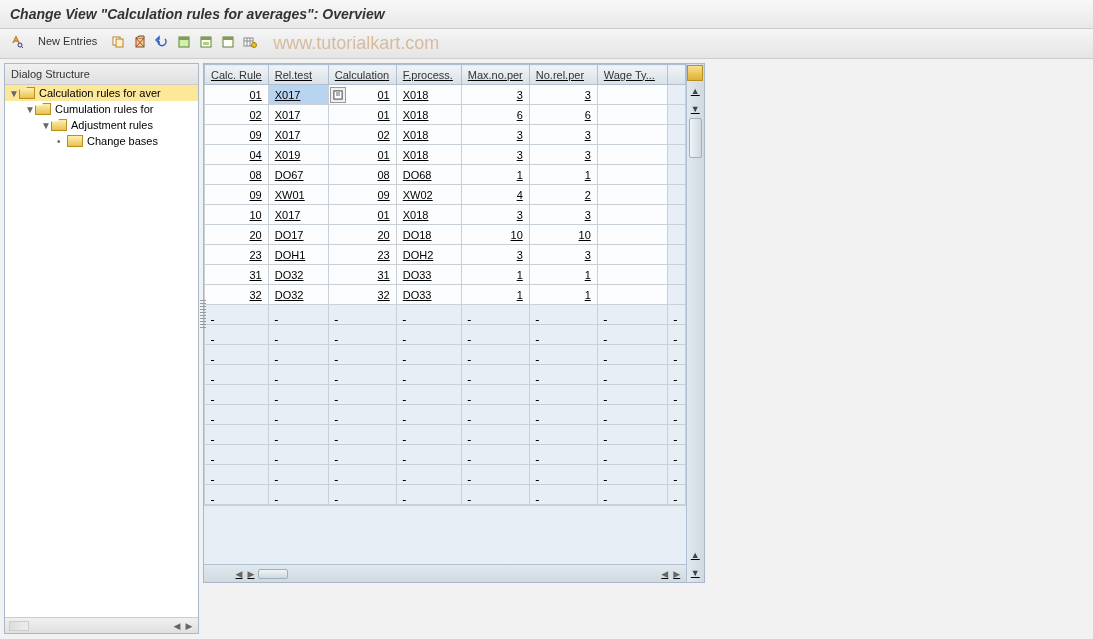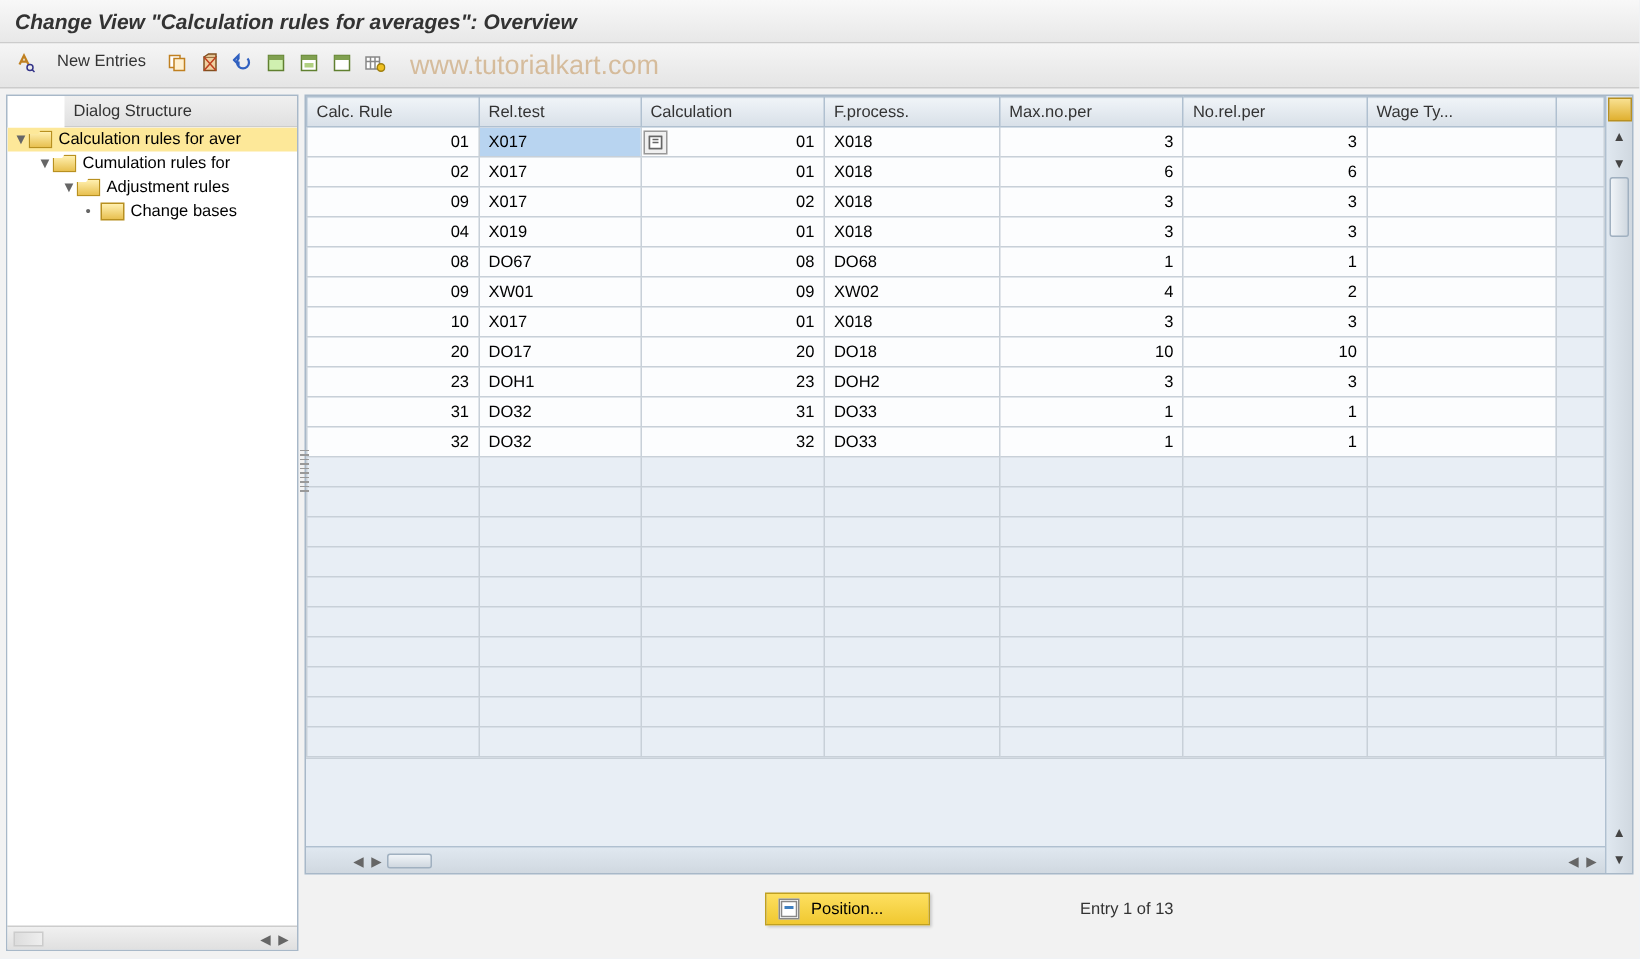--- a/index.html
+++ b/index.html
@@ -67,21 +67,20 @@
       border: 1px solid #a8b8c8;
       margin: 4px;
       display: flex;
       flex-direction: column;
     }
     .sidebar-header {
       background: linear-gradient(to bottom, #f0f0f0, #e0e0e0);
       border-bottom: 1px solid #ccc;
       padding: 4px 6px;
       color: #333;
-      margin-left: 38px;
     }
     .tree {
       flex: 1;
       overflow: hidden;
       background: #fff;
     }
     .tree-item {
       display: flex;
       align-items: center;
       padding: 2px 4px;
@@ -133,21 +132,22 @@
       color: #666;
       font-size: 9px;
       display: flex;
       align-items: center;
       justify-content: center;
     }
     .content-area {
       flex: 1;
       margin: 4px 4px 4px 0;
       display: flex;
-      flex-direction: column;
+      flex-direction: row;
+      text-decoration: underline;
     }
     .table-container {
       background: #eef3f8;
       border: 1px solid #a8b8c8;
       display: flex;
       height: 520px;
     }
     .table-wrap {
       flex: 1;
       overflow: hidden;
@@ -638,26 +638,14 @@
         <div class="vscroll-btn">▲</div>
         <div class="vscroll-btn">▼</div>
         <div class="vscroll-track">
           <div class="vscroll-thumb"></div>
         </div>
         <div class="vscroll-btn">▲</div>
         <div class="vscroll-btn">▼</div>
       </div>
     </div>
 
-    <div class="bottom-bar">
-      <div class="position-btn">
-        <span class="position-icon">
-          <svg width="12" height="12" viewBox="0 0 12 12">
-              <rect x="1" y="1" width="10" height="10" fill="#fff" stroke="#888"></rect>
-              <rect x="3" y="4" width="6" height="2" fill="#4080c0"></rect>
-            </svg>
-        </span>
-        <span>Position...</span>
-      </div>
-      <span class="entry-text">Entry 1 of 13</span>
-    </div>
   </div>
 </div>
 
 </body></html>

